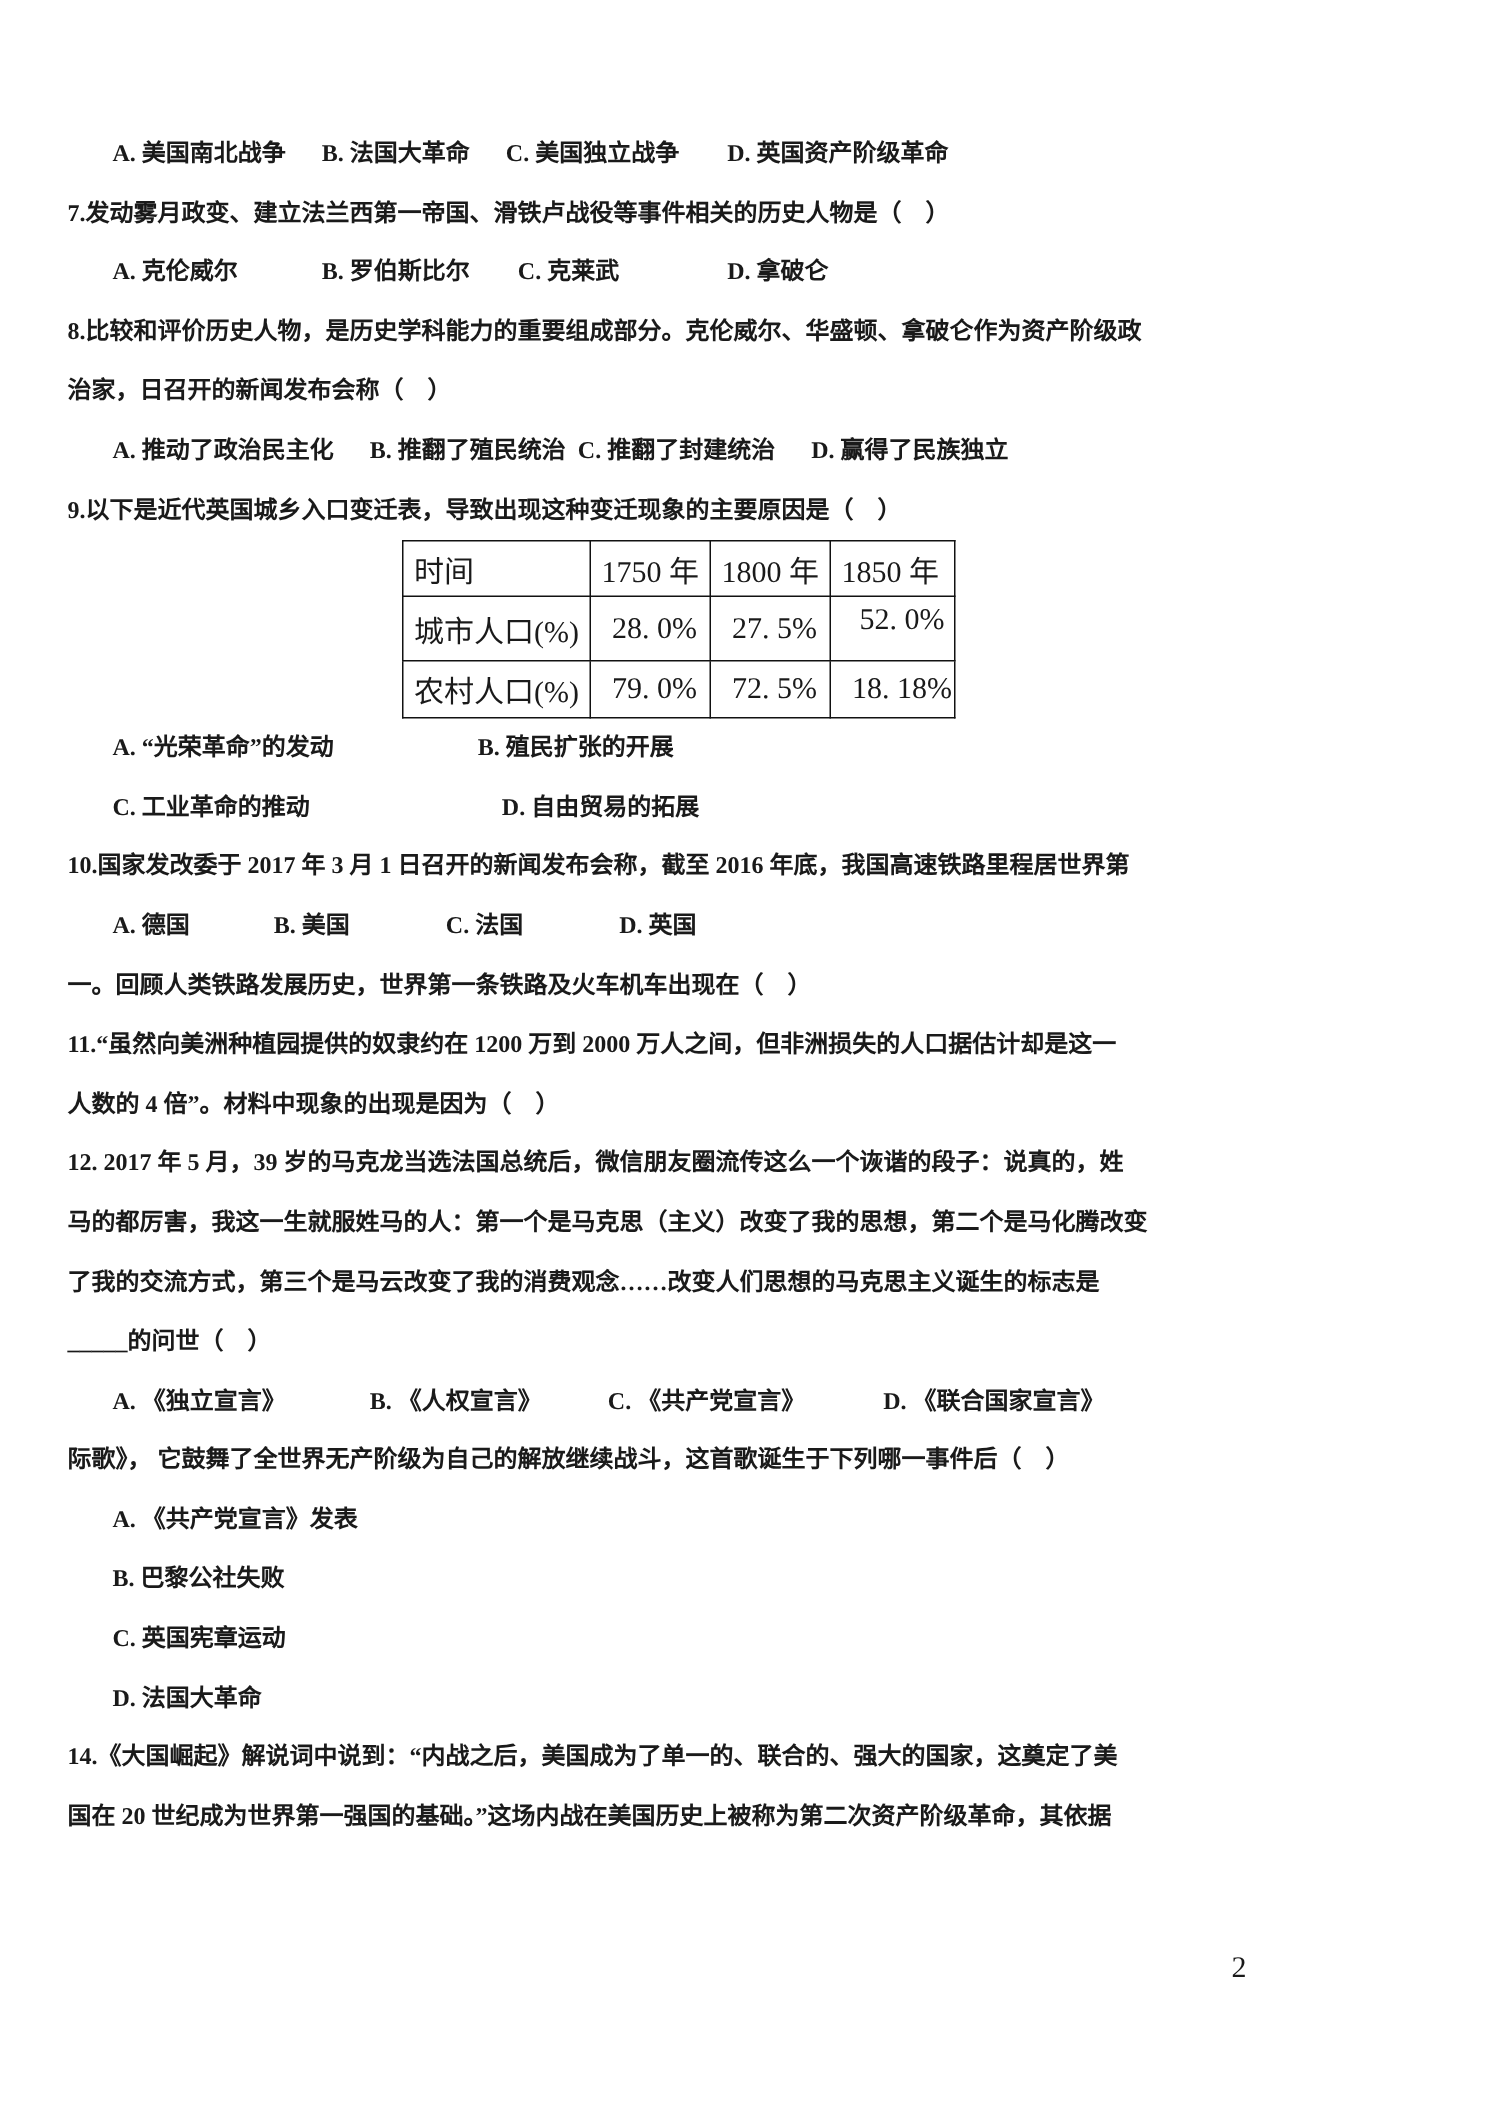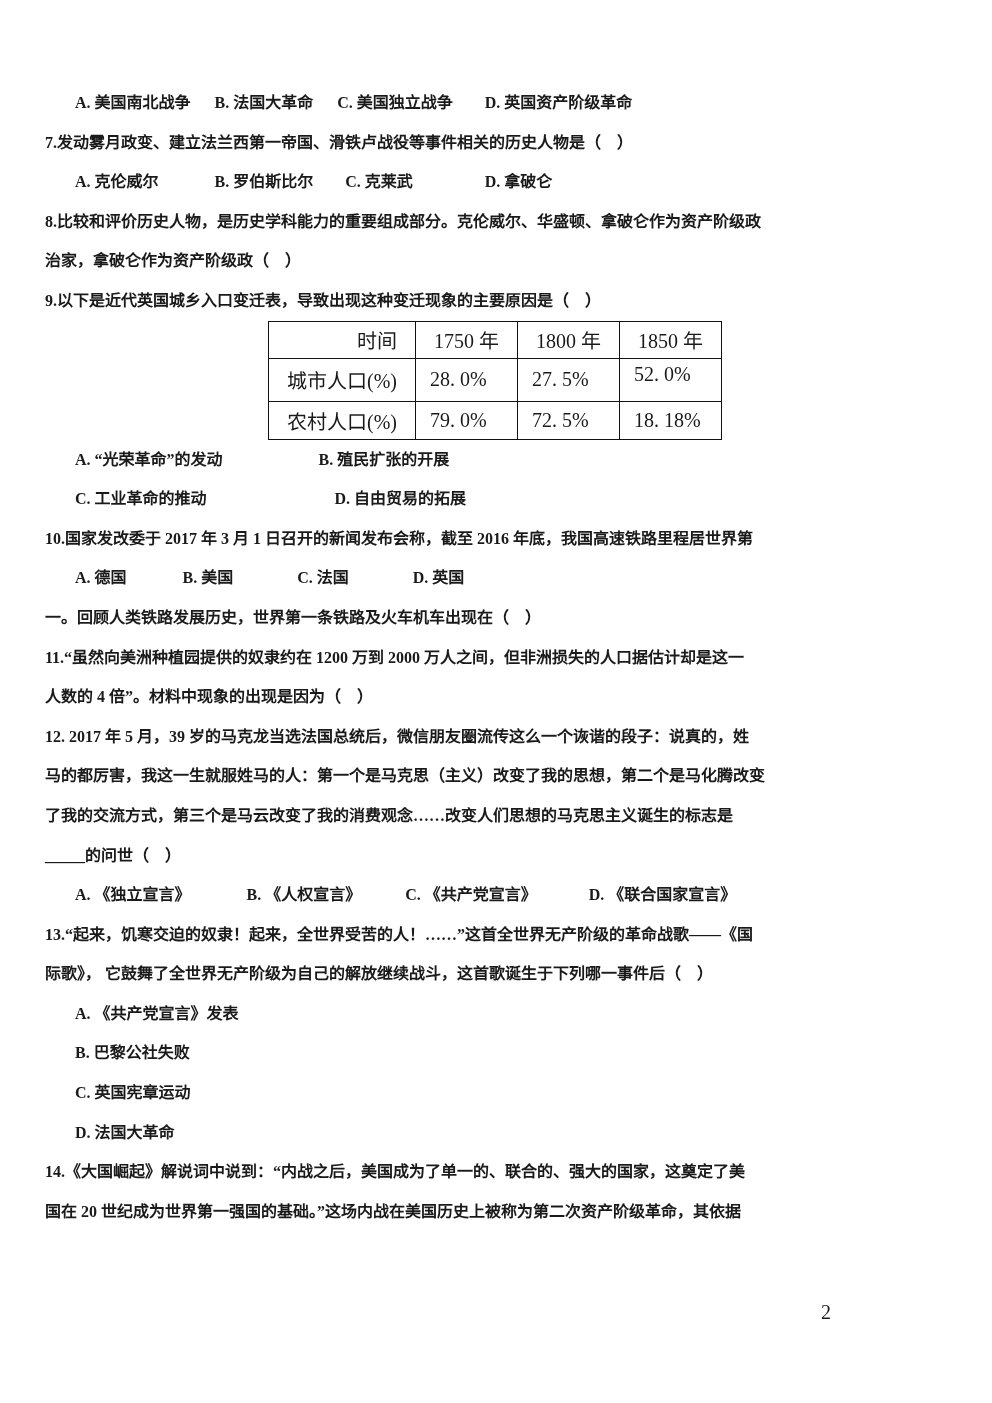--- a/index.html
+++ b/index.html
@@ -46,44 +46,45 @@
     overflow: hidden;
     white-space: pre;
   }
   col.c1 { width: 114px; }
   col.c2 { width: 75px; }
   col.c3 { width: 75px; }
   col.c4 { width: 71px; }
   tr.r1 { height: 37px; }
   tr.r2 { height: 43px; }
   tr.r3 { height: 38px; }
-  td.ctr { text-align: right; padding: 0 18px; vertical-align: middle; }
+  td.ctr { text-align: left; padding: 0 7px; vertical-align: middle; }
   td.num { text-align: left; padding-left: 14px; vertical-align: middle; }
-  td.top { vertical-align: top; padding-top: 4px; }
+  td.top { vertical-align: top; padding-top: 4px; text-align: center; }
   .pagenum {
     position: absolute;
     left: 806px;
     top: 1292px;
     width: 40px;
     font-size: 20px;
     line-height: 40px;
     text-align: center;
   }
 </style>
 </head>
 <body>
 
 <div class="page">
   <div class="content">
 
     <div class="line opt">A. 美国南北战争      B. 法国大革命      C. 美国独立战争        D. 英国资产阶级革命</div>
     <div class="line">7.发动雾月政变、建立法兰西第一帝国、滑铁卢战役等事件相关的历史人物是（    ）</div>
     <div class="line opt">A. 克伦威尔              B. 罗伯斯比尔        C. 克莱武                  D. 拿破仑</div>
     <div class="line">8.比较和评价历史人物，是历史学科能力的重要组成部分。克伦威尔、华盛顿、拿破仑作为资产阶级政</div>
-    <div class="line">治家，拿破仑作为资产阶级政（    ）</div>
+    <div class="line">治家，日召开的新闻发布会称（    ）</div>
+    <div class="line opt">A. 推动了政治民主化      B. 推翻了殖民统治  C. 推翻了封建统治      D. 赢得了民族独立</div>
     <div class="line">9.以下是近代英国城乡入口变迁表，导致出现这种变迁现象的主要原因是（    ）</div>
 
     <div class="tablewrap">
       <table class="poptable">
         <colgroup>
             <col class="c1">
             <col class="c2">
             <col class="c3">
             <col class="c4">
           </colgroup>
@@ -115,21 +116,20 @@
     <div class="line">10.国家发改委于 2017 年 3 月 1 日召开的新闻发布会称，截至 2016 年底，我国高速铁路里程居世界第</div>
     <div class="line opt">A. 德国              B. 美国                C. 法国                D. 英国</div>
     <div class="line">一。回顾人类铁路发展历史，世界第一条铁路及火车机车出现在（    ）</div>
     <div class="line">11.“虽然向美洲种植园提供的奴隶约在 1200 万到 2000 万人之间，但非洲损失的人口据估计却是这一</div>
     <div class="line">人数的 4 倍”。材料中现象的出现是因为（    ）</div>
     <div class="line">12. 2017 年 5 月，39 岁的马克龙当选法国总统后，微信朋友圈流传这么一个诙谐的段子：说真的，姓</div>
     <div class="line">马的都厉害，我这一生就服姓马的人：第一个是马克思（主义）改变了我的思想，第二个是马化腾改变</div>
     <div class="line">了我的交流方式，第三个是马云改变了我的消费观念……改变人们思想的马克思主义诞生的标志是</div>
     <div class="line">_____的问世（    ）</div>
     <div class="line opt">A. 《独立宣言》              B. 《人权宣言》           C. 《共产党宣言》             D. 《联合国家宣言》</div>
-    <div class="line">13.“起来，饥寒交迫的奴隶！起来，全世界受苦的人！……”这首全世界无产阶级的革命战歌——《国</div>
     <div class="line">际歌》， 它鼓舞了全世界无产阶级为自己的解放继续战斗，这首歌诞生于下列哪一事件后（    ）</div>
     <div class="line opt">A. 《共产党宣言》发表</div>
     <div class="line opt">B. 巴黎公社失败</div>
     <div class="line opt">C. 英国宪章运动</div>
     <div class="line opt">D. 法国大革命</div>
     <div class="line">14.《大国崛起》解说词中说到：“内战之后，美国成为了单一的、联合的、强大的国家，这奠定了美</div>
     <div class="line">国在 20 世纪成为世界第一强国的基础。”这场内战在美国历史上被称为第二次资产阶级革命，其依据</div>
 
   </div>
 

